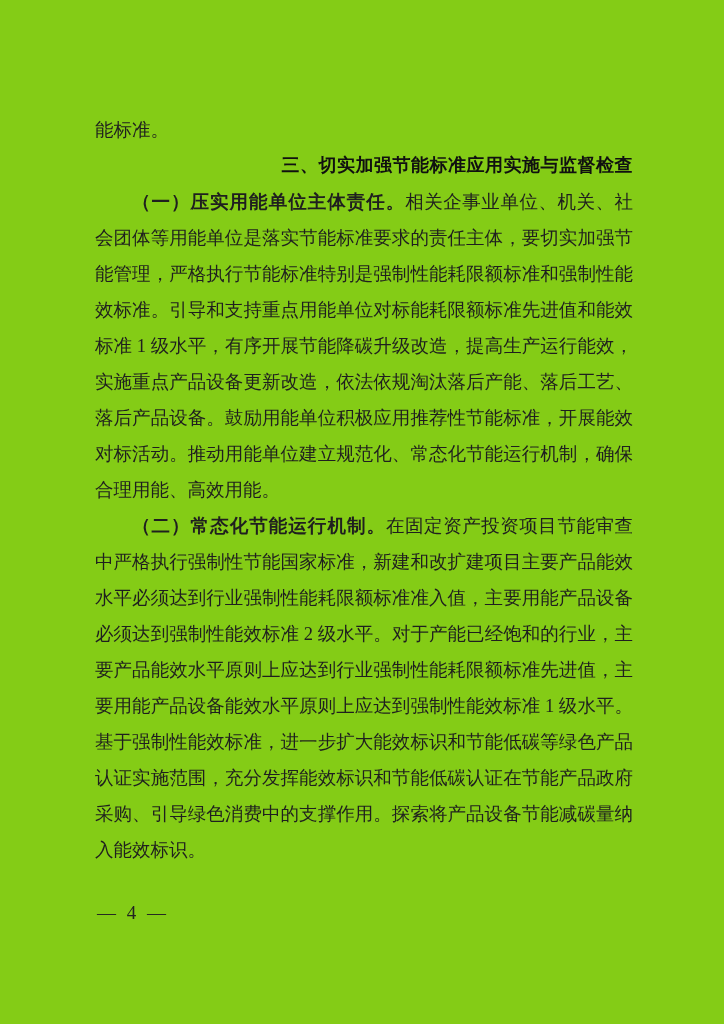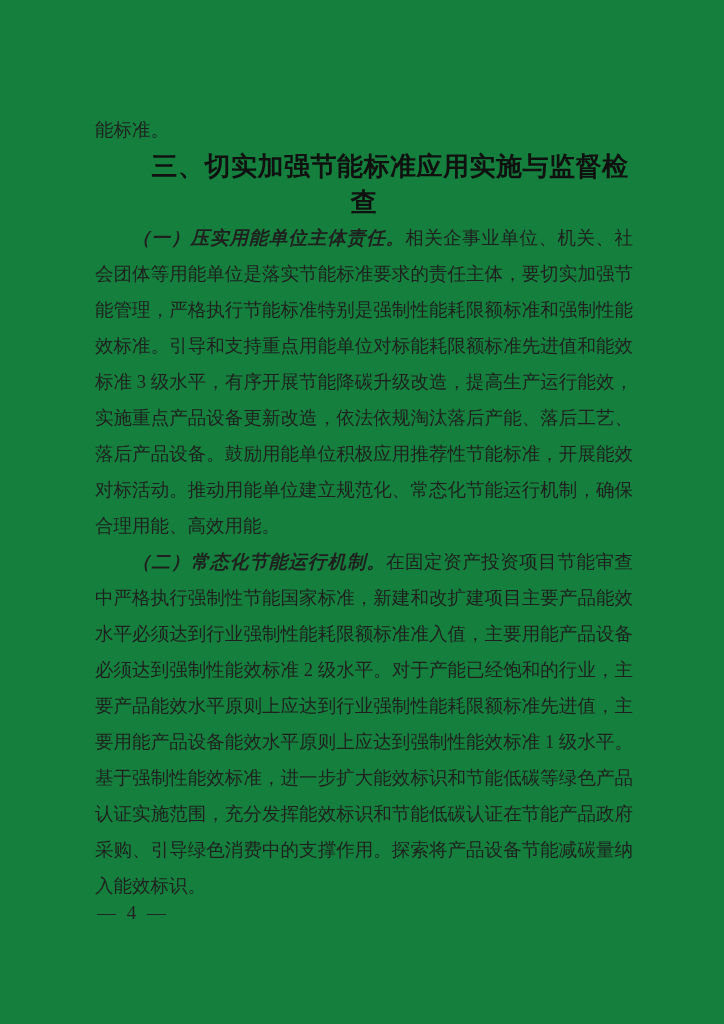--- a/index.html
+++ b/index.html
@@ -7,51 +7,50 @@
   body {
     background: #ffffff;
     position: relative;
     font-family: "Liberation Serif", "DejaVu Serif", serif;
     color: #1f1f1f;
     overflow: hidden;
   }
   .page {
     position: absolute;
     inset: 0;
-    background: #15803d;
+    background: #84cc16;
   }
   .content {
     position: absolute;
     left: 95px;
     top: 112px;
     width: 538px;
     font-size: 18.5px;
     line-height: 36px;
     text-align: justify;
     text-justify: inter-ideograph;
   }
   .cont-line {
     text-indent: 0;
   }
   .heading {
-    font-family: Liberation Sans, sans-serif;
+    font-family: Liberation Mono, monospace;
     font-weight: 700;
-    font-size: 26px;
+    font-size: 18px;
     line-height: 36px;
     text-indent: 2em;
     letter-spacing: 0.5px;
     color: #101010;
-    text-align: center;
+    text-align: right;
   }
   .para {
     text-indent: 2em;
   }
   .lead {
     font-weight: 700;
-    font-style: italic;
     letter-spacing: 0.5px;
   }
   .footer {
     position: absolute;
     left: 97px;
     top: 902px;
     font-size: 19px;
     letter-spacing: 3px;
     color: #222222;
   }
@@ -60,21 +59,21 @@
 <body>
 
 <div class="page">
 
   <div class="content">
 
     <p class="cont-line">能标准。</p>
 
     <h2 class="heading">三、切实加强节能标准应用实施与监督检查</h2>
 
-    <p class="para"><span class="lead">（一）压实用能单位主体责任。</span><span>相关企事业单位、机关、社会团体等用能单位是落实节能标准要求的责任主体，要切实加强节能管理，严格执行节能标准特别是强制性能耗限额标准和强制性能效标准。引导和支持重点用能单位对标能耗限额标准先进值和能效标准 3 级水平，有序开展节能降碳升级改造，提高生产运行能效，实施重点产品设备更新改造，依法依规淘汰落后产能、落后工艺、落后产品设备。鼓励用能单位积极应用推荐性节能标准，开展能效对标活动。推动用能单位建立规范化、常态化节能运行机制，确保合理用能、高效用能。</span></p>
+    <p class="para"><span class="lead">（一）压实用能单位主体责任。</span><span>相关企事业单位、机关、社会团体等用能单位是落实节能标准要求的责任主体，要切实加强节能管理，严格执行节能标准特别是强制性能耗限额标准和强制性能效标准。引导和支持重点用能单位对标能耗限额标准先进值和能效标准 1 级水平，有序开展节能降碳升级改造，提高生产运行能效，实施重点产品设备更新改造，依法依规淘汰落后产能、落后工艺、落后产品设备。鼓励用能单位积极应用推荐性节能标准，开展能效对标活动。推动用能单位建立规范化、常态化节能运行机制，确保合理用能、高效用能。</span></p>
 
     <p class="para"><span class="lead">（二）常态化节能运行机制。</span><span>在固定资产投资项目节能审查中严格执行强制性节能国家标准，新建和改扩建项目主要产品能效水平必须达到行业强制性能耗限额标准准入值，主要用能产品设备必须达到强制性能效标准 2 级水平。对于产能已经饱和的行业，主要产品能效水平原则上应达到行业强制性能耗限额标准先进值，主要用能产品设备能效水平原则上应达到强制性能效标准 1 级水平。基于强制性能效标准，进一步扩大能效标识和节能低碳等绿色产品认证实施范围，充分发挥能效标识和节能低碳认证在节能产品政府采购、引导绿色消费中的支撑作用。探索将产品设备节能减碳量纳入能效标识。</span></p>
 
 
   </div>
 
   <div class="footer">— 4 —</div>
 
 </div>
 

